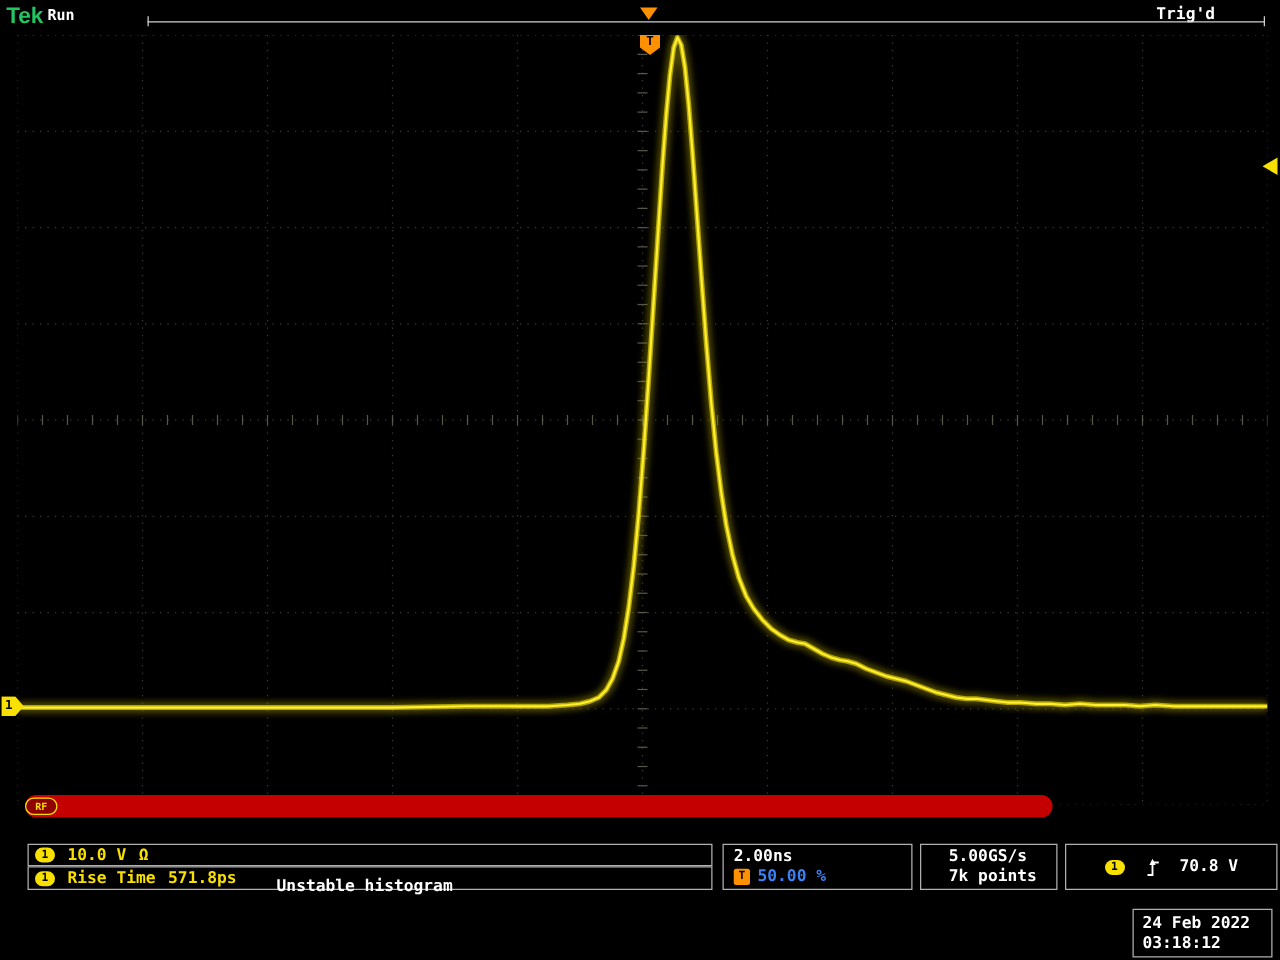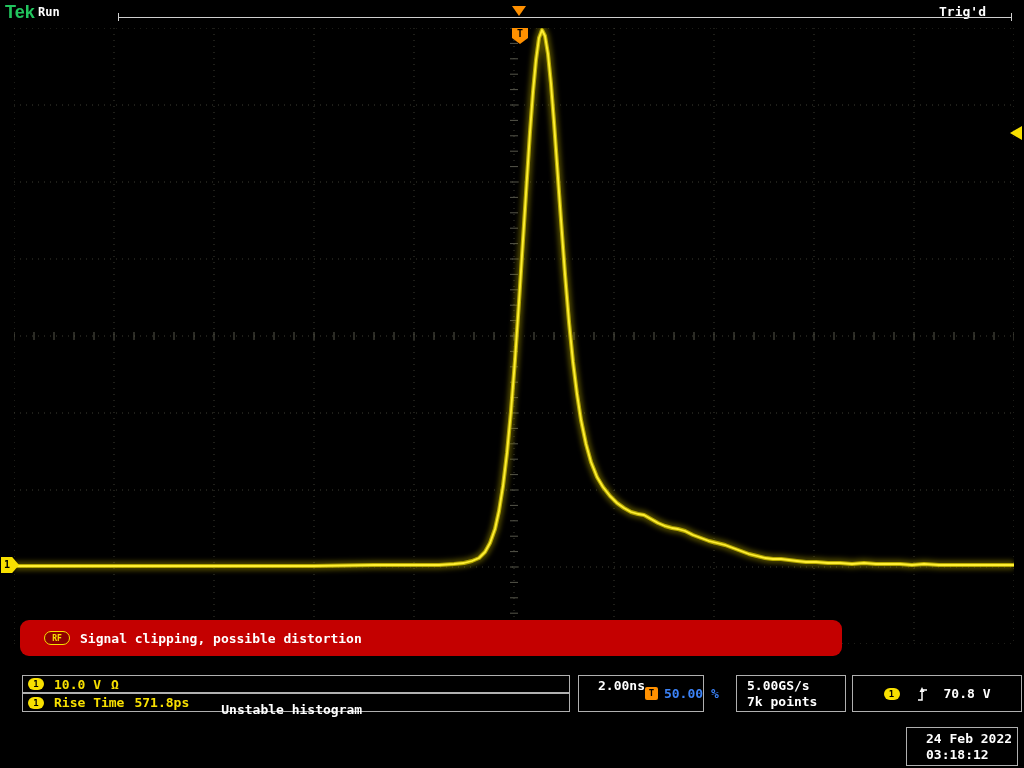--- a/index.html
+++ b/index.html
@@ -5,21 +5,21 @@
   html,body{margin:0;padding:0;}
   body{
     width:1024px;height:768px;background:#000;position:relative;overflow:hidden;
     font-family:"DejaVu Sans Mono", monospace;color:#fff;
   }
   .abs{position:absolute;}
 
   
   #logo{left:5px;top:2px;font:900 18px "Liberation Sans",sans-serif;color:#22c55e;}
   #run{left:38px;top:5px;font-size:12px;font-weight:bold;}
-  #trigd{right:38px;top:4px;font-size:13px;font-weight:bold;}
+  #trigd{right:52px;top:4px;font-size:13px;font-weight:bold;}
   #recline{left:118px;top:17px;width:894px;height:1px;background:#cfcfcf;}
   .rectick{top:13px;width:1px;height:8px;background:#cfcfcf;}
   #rectick-l{left:118px;}
   #rectick-r{left:1011px;}
   #rec-trig-marker{left:512px;top:6px;width:0;height:0;
     border-left:7px solid transparent;border-right:7px solid transparent;
     border-top:10px solid #ff9000;}
 
   
   #grat{left:14px;top:28px;width:1000px;height:616px;}
@@ -32,51 +32,51 @@
   
   #ch1-marker{left:1px;top:557px;width:18px;height:16px;background:#f8e000;color:#000;
     font:bold 10px "DejaVu Sans Mono",monospace;line-height:16px;padding-left:3px;box-sizing:border-box;
     clip-path:polygon(0 0,62% 0,100% 50%,62% 100%,0 100%);}
   
   #trig-level-arrow{left:1010px;top:126px;width:0;height:0;
     border-top:7px solid transparent;border-bottom:7px solid transparent;
     border-right:12px solid #f8e000;}
 
   
-  #banner{left:20px;top:620px;width:822px;height:36px;border-radius:9px;background:#c40000;
-    display:flex;align-items:center;gap:10px;padding-left:24px;box-sizing:border-box;}
+  #banner{left:20px;top:636px;width:822px;height:18px;border-radius:9px;background:#c40000;
+    display:flex;align-items:center;gap:10px;padding-left:0;box-sizing:border-box;}
   #banner-icon{width:24px;height:12px;border:1px solid #f8e000;border-radius:7px;background:#8f0000;
     color:#f8e000;font-size:8px;font-weight:bold;display:flex;align-items:center;justify-content:center;flex:0 0 auto;}
   #banner-text{font-size:13px;font-weight:bold;color:#fff;white-space:nowrap;}
 
   
   .rbox{position:absolute;border:1px solid #b0b0b0;background:#000;box-sizing:border-box;}
   .badge{min-width:16px;height:12px;background:#f8e000;border-radius:6px;color:#000;
     font:bold 9px/12px "DejaVu Sans Mono",monospace;text-align:center;padding:0 2px;box-sizing:border-box;flex:0 0 auto;}
   .tbadge{width:13px;height:13px;background:#ff9000;border-radius:2px;color:#000;
     font:bold 9px/13px "DejaVu Sans Mono",monospace;text-align:center;flex:0 0 auto;}
   .ytext{color:#f8e000;font-size:13px;font-weight:bold;white-space:nowrap;text-align:center;}
   .wtext{color:#fff;font-size:13px;font-weight:bold;white-space:nowrap;}
   .otext{color:#3b82f6;font-size:13px;font-weight:bold;white-space:nowrap;}
 
   #box-channel{left:22px;top:675px;width:548px;height:18px;display:flex;align-items:center;gap:10px;padding-left:5px;}
   #box-meas{left:22px;top:693px;width:548px;height:19px;display:flex;align-items:center;gap:10px;padding-left:5px;}
   #meas-value{}
   #meas-status{margin-left:22px;margin-top:14px;}
 
-  #box-timebase{left:578px;top:675px;width:126px;height:37px;padding:2px 19px;
-    display:flex;justify-content:space-between;}
+  #box-timebase{left:578px;top:675px;width:152px;height:37px;padding:2px 8px;
+    display:flex;flex-direction:column;justify-content:space-between;}
   #tb-line2{display:flex;align-items:center;gap:6px;}
 
-  #box-acq{left:736px;top:675px;width:110px;height:37px;padding:2px 10px;
+  #box-acq{left:736px;top:675px;width:110px;height:37px;padding:2px 22px;
     display:flex;flex-direction:column;justify-content:space-between;}
 
   #box-trigger{left:852px;top:675px;width:170px;height:37px;display:flex;align-items:center;justify-content:center;gap:16px;}
 
-  #box-datetime{left:906px;top:727px;width:112px;height:39px;padding:3px 19px;
+  #box-datetime{left:906px;top:727px;width:112px;height:39px;padding:3px 7px;
     display:flex;flex-direction:column;justify-content:space-between;font-size:13px;font-weight:bold;}
 </style>
 </head>
 <body>
 
 <div class="abs" id="logo">Tek</div>
 <div class="abs" id="run">Run</div>
 <div class="abs" id="trigd">Trig'd</div>
 <div class="abs" id="recline"></div>
 <div class="abs rectick" id="rectick-l"></div>
@@ -207,21 +207,20 @@
       <polyline points="0,538 60,538 120,538 180,538 240,538 300,538 360,537 400,537 425,537 440,536 450,535 458,533 465,530 471,524 476,515 481,501 485,483 489,458 493,425 497,383 501,332 505,274 509,212 513,150 516,104 519,64 522,32 525,10 528,2 531,8 534,26 537,56 540,94 543,136 547,192 551,246 555,294 559,334 563,366 567,392 572,416 577,434 583,449 589,459 596,468 603,475 610,480 617,484 624,486 630,487 637,491 644,495 651,498 658,500 664,501 671,503 679,507 687,510 695,513 703,515 711,517 719,520 727,523 735,526 743,528 751,530 759,531 767,531 775,532 783,533 792,534 802,534 814,535 826,535 838,536 850,535 862,536 874,536 886,536 898,537 910,536 925,537 940,537 955,537 970,537 985,537 1000,537" fill="none" stroke="#ffee33" stroke-width="1.8" stroke-linejoin="round"></polyline>
     </svg>
 </div>
 
 <div class="abs" id="trig-flag">T</div>
 <div class="abs" id="ch1-marker">1</div>
 <div class="abs" id="trig-level-arrow"></div>
 
 <div class="abs" id="banner">
   <div id="banner-icon">RF</div>
-  <div id="banner-text">Signal clipping, possible distortion</div>
 </div>
 
 <div class="rbox" id="box-channel">
   <span class="badge">1</span>
   <span class="ytext">10.0 V</span>
   <span class="ytext">Ω</span>
 </div>
 
 <div class="rbox" id="box-meas">
   <span class="badge">1</span>

